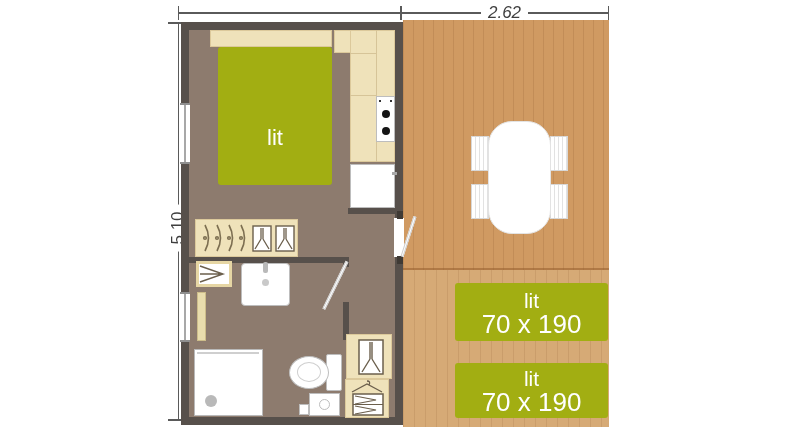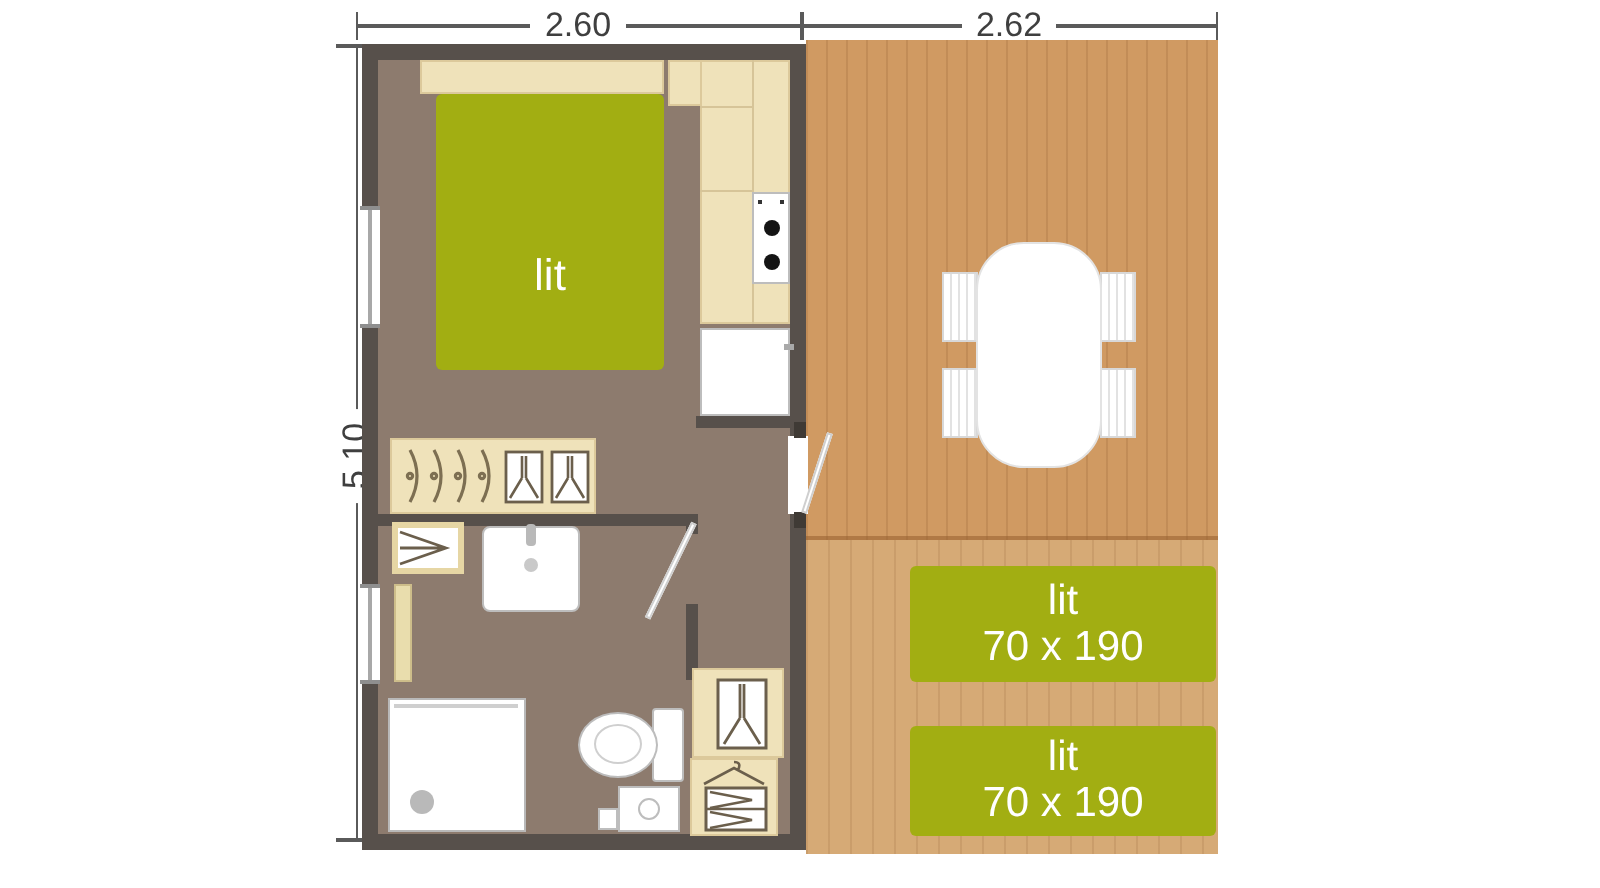--- a/index.html
+++ b/index.html
@@ -30,21 +30,21 @@
   .wall{background:#57504b;}
   .cream{background:#efe2ba;border:1px solid #dcc99b;}
   .white-fix{background:#ffffff;border:1px solid #bdbdbd;}
   .kline{background:#d6c498;}
   
   .bed{
     background:#a2ae12;border-radius:3px;display:flex;flex-direction:column;
     align-items:center;justify-content:center;color:#ffffff;text-align:center;
   }
   .bed .l1{font-size:21px;line-height:23px;}
-  .bed .l2{font-size:21px;line-height:24px;}
+  .bed .l2{font-size:26px;line-height:24px;}
   .bed-double .l1{font-size:22px;line-height:25px;}
   .bed-double .l2{font-size:22px;line-height:26px;}
   
   .table{background:#ffffff;border:1px solid #e3e3e3;border-radius:24px;}
   .chair{
     background:#ffffff;border:1px solid #d8d8d8;
     background-image:repeating-linear-gradient(90deg, transparent 0 3px, #e2e2e2 3px 4px);
   }
   .doorleaf{background:#ffffff;border:0.5px solid #cfcfcf;height:3px;}
   .window{background:#ffffff;border-top:2px solid #8f8f8f;border-bottom:2px solid #8f8f8f;}
@@ -54,24 +54,21 @@
 </head>
 <body>
 
 <div class="stage">
 
   <div class="abs dimline" style="left:178px;top:12px;width:222px;height:1.5px;"></div>
   <div class="abs dimline" style="left:401px;top:12px;width:207px;height:1.5px;"></div>
   <div class="abs dimline" style="left:177.5px;top:6px;width:1.5px;height:14px;"></div>
   <div class="abs dimline" style="left:400px;top:6px;width:1.5px;height:14px;"></div>
   <div class="abs dimline" style="left:607.5px;top:6px;width:1.5px;height:14px;"></div>
-  <div class="abs dimwrap" style="left:178px;top:3px;width:222px;height:20px;">
-    <span class="dimlabel">2.60</span>
-  </div>
-  <div class="abs dimwrap" style="left:401px;top:3px;width:207px;height:20px;">
+  <div class="abs dimwrap" style="left:401px;top:3px;width:207px;height:20px;font-style:italic;">
     <span class="dimlabel">2.62</span>
   </div>
 
   <div class="abs dimline" style="left:177.5px;top:22px;width:1.5px;height:398px;"></div>
   <div class="abs dimline" style="left:168px;top:22px;width:20px;height:1.5px;"></div>
   <div class="abs dimline" style="left:168px;top:419px;width:20px;height:1.5px;"></div>
   <div class="abs" style="left:178px;top:228px;width:0;height:0;">
     <span class="dimlabel" style="position:absolute;transform:translate(-50%,-50%) rotate(-90deg);">5.10</span>
   </div>
 

